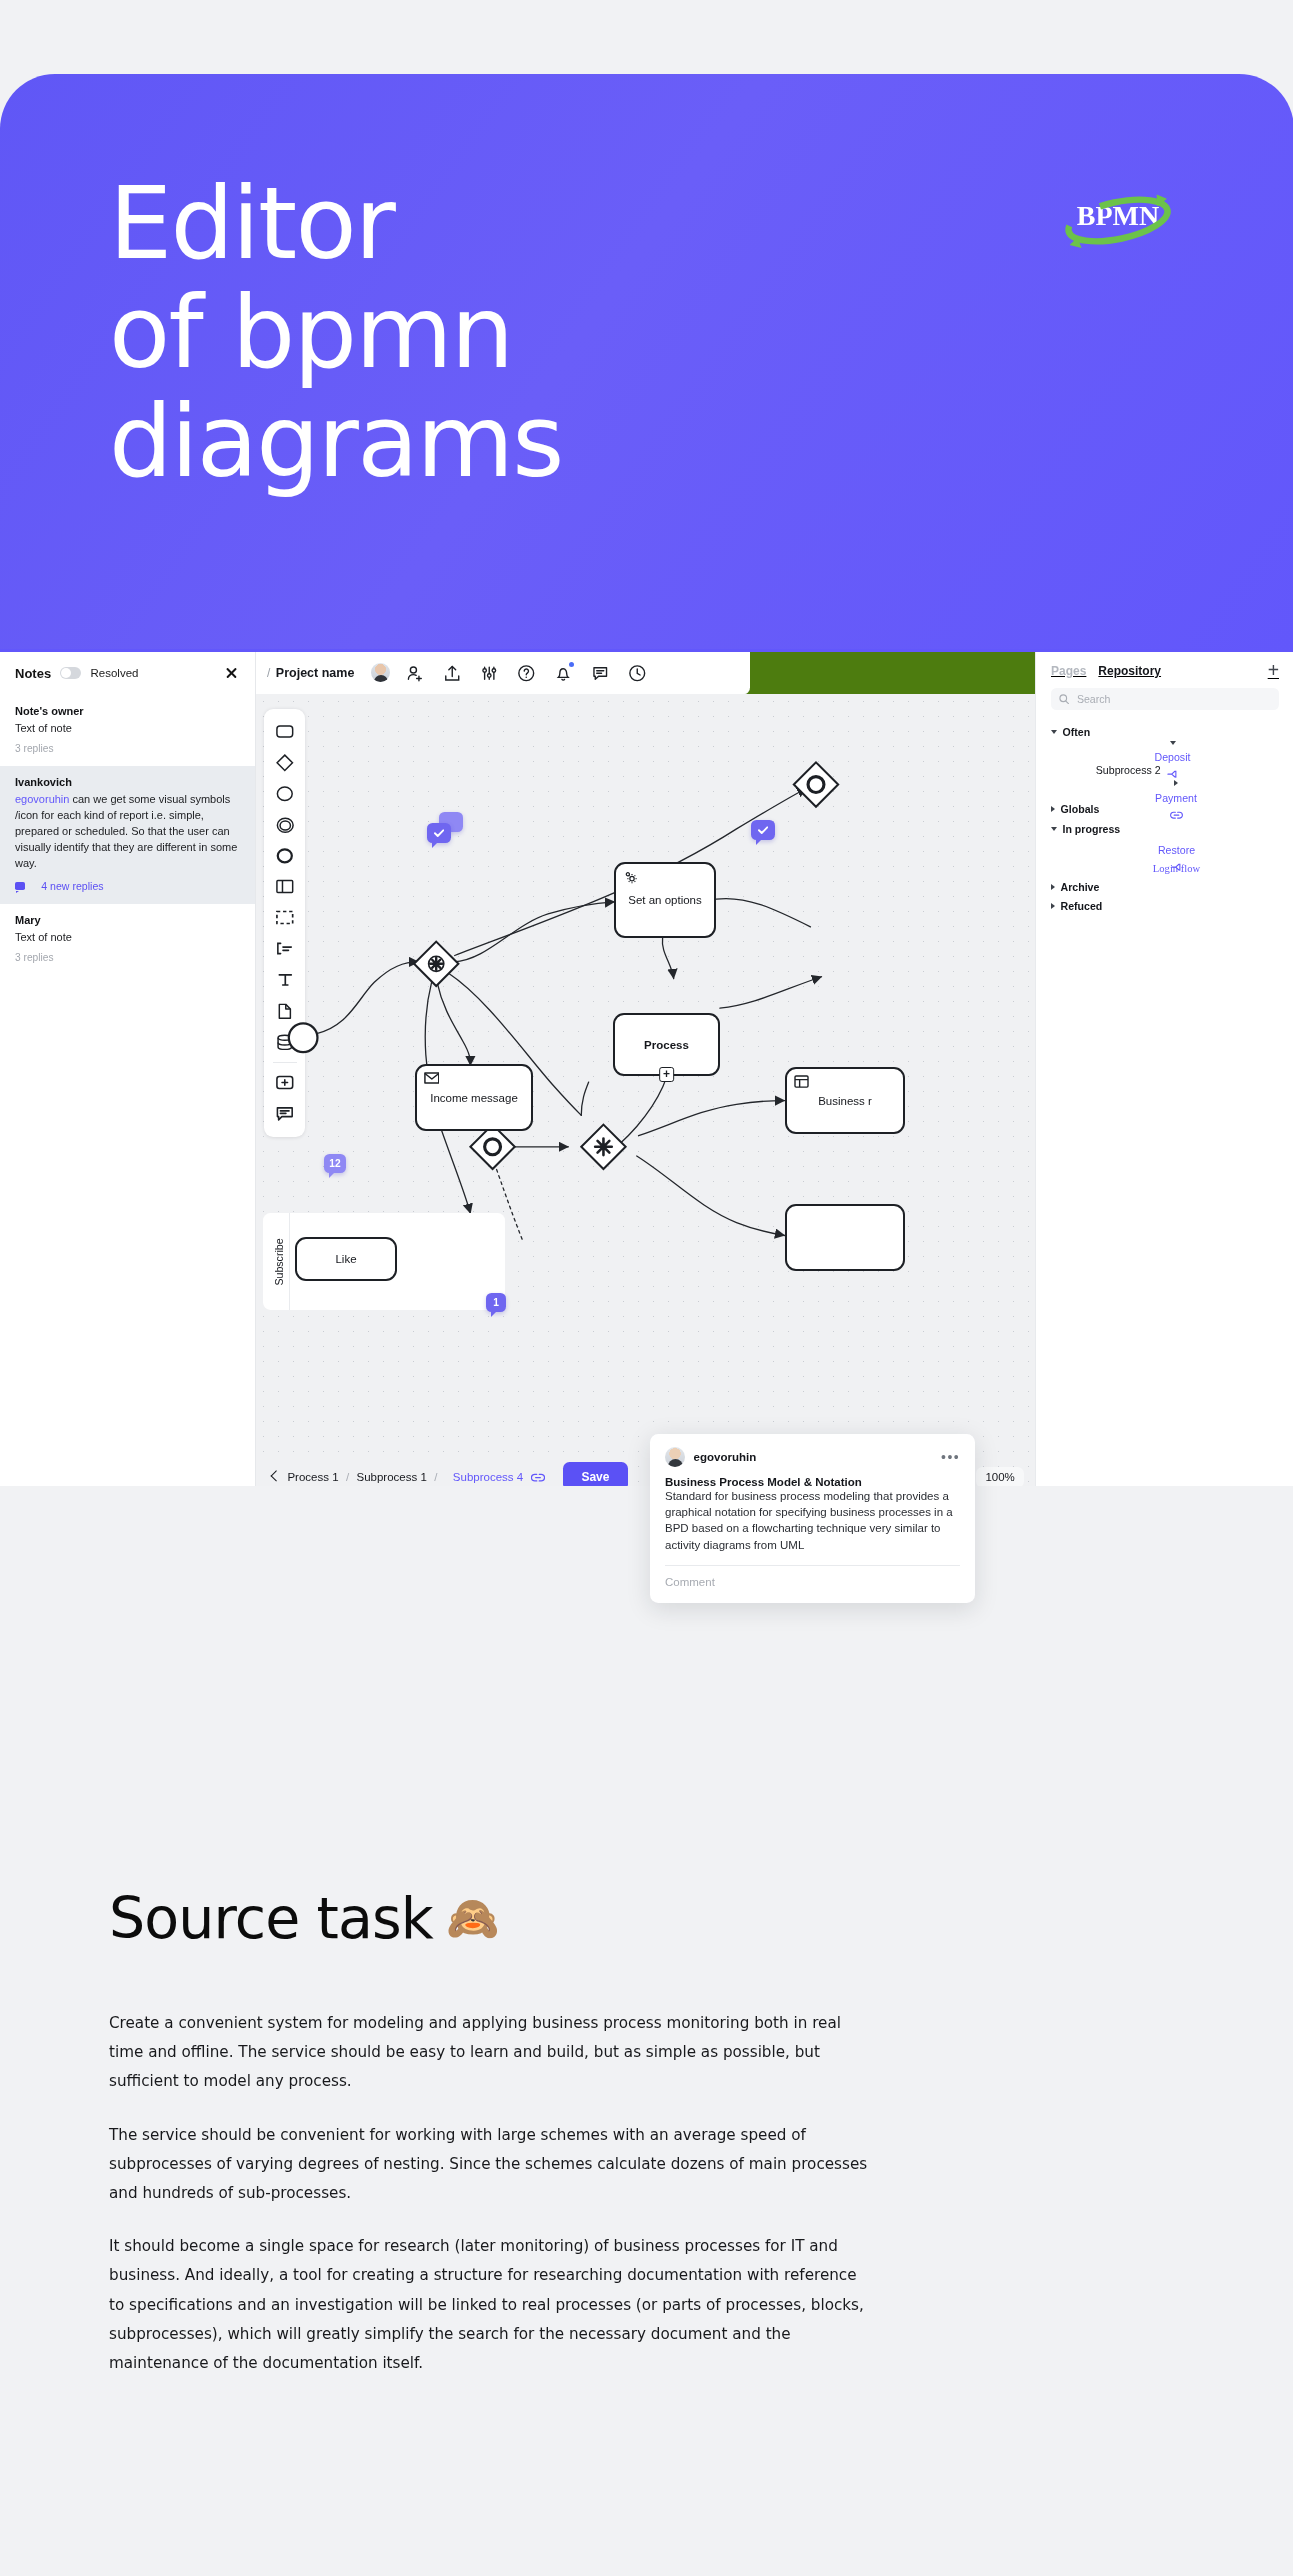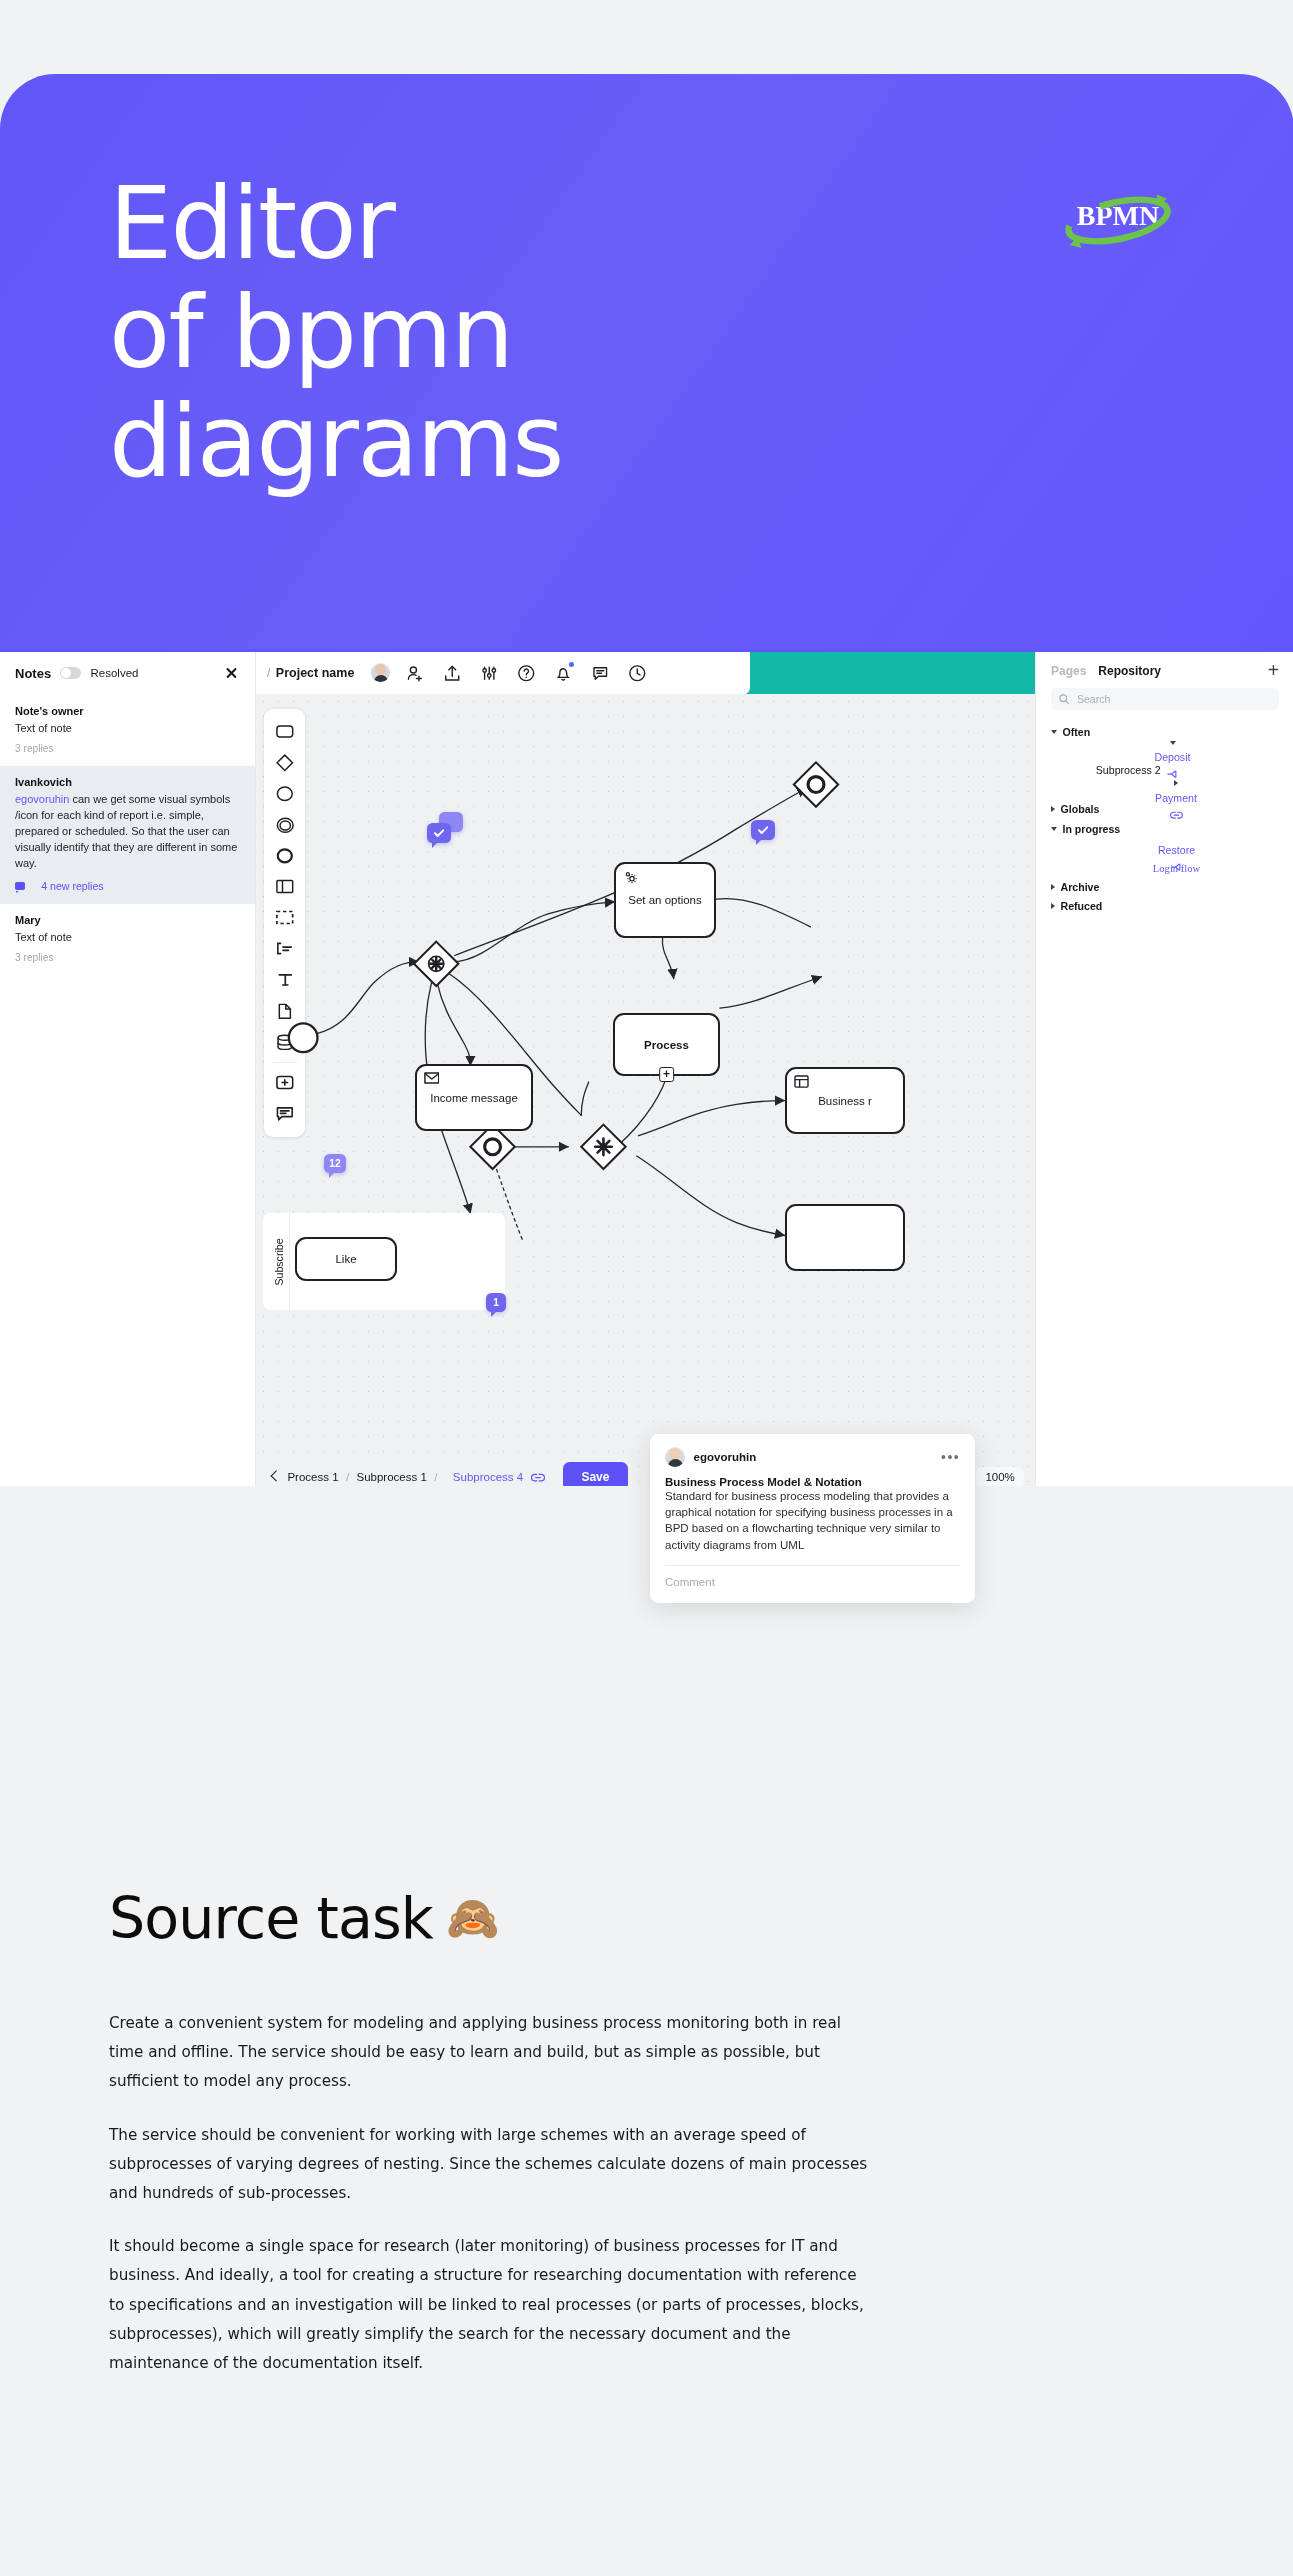--- a/index.html
+++ b/index.html
@@ -36,21 +36,21 @@
     text-align: center;
     color: #ffffff; font-size: 28px; font-weight: 700;
     font-family: "Liberation Serif", serif; letter-spacing: 0px;
     z-index: 2;
   }
   .bpmn-logo svg { position: absolute; left: 0; top: 0; z-index: 3; }
 
   
   .app {
     position: absolute; left: 0; top: 649px; width: 1040px; height: 848px;
-    background: #14b8a6;
+    background: #4d7c0f;
   }
   .app-topline { position:absolute; left:0; top:0; width:1294px; height:2.8px; background:#6257fb; }
 
   
   .notes-panel {
     position: absolute; left: 0; top: 2.8px; width: 256px; height: 845px;
     background: #ffffff; border-right: 0.9px solid #e6e8eb;
   }
   .notes-head {
     display: flex; align-items: center; height: 43px;
@@ -233,21 +233,21 @@
   .cc-body { font-size:11.5px; color:#2a2d33; line-height:1.42; }
   .cc-div { height:0.9px; background:#e8eaed; margin:12px 0 0 0; }
   .cc-input { font-size:11.5px; color:#a7abb2; padding:10.2px 0 5.5px 0; }
 
   
   .repo {
     position:absolute; left:1035px; top:2.8px; width:259px; height:845px;
     background:#ffffff; border-left:0.9px solid #e8eaed;
     padding: 12px 15px 0 15px;
   }
-  .repo-head { display:flex; gap:12px; }
+  .repo-head { display:flex; gap:12px;text-decoration:underline; }
   .repo-tab { font-size:12px; font-weight:700; color:#b4b8bf; }
   .repo-tab.active { color:#14161b; }
   .repo-plus { margin-left:auto; color:#40454d; font-size:19.4px; line-height:13px; font-weight:300; }
   .repo-search {
     display:flex; align-items:center; gap:7.4px;
     background:#f5f6f8; border-radius:5.5px; height:22px;
     margin-top:10.2px; padding: 0 8.3px;
   }
   .repo-search .ph { font-size:10.6px; color:#a9adb4; }
   .tree { margin-top: 12px; }

